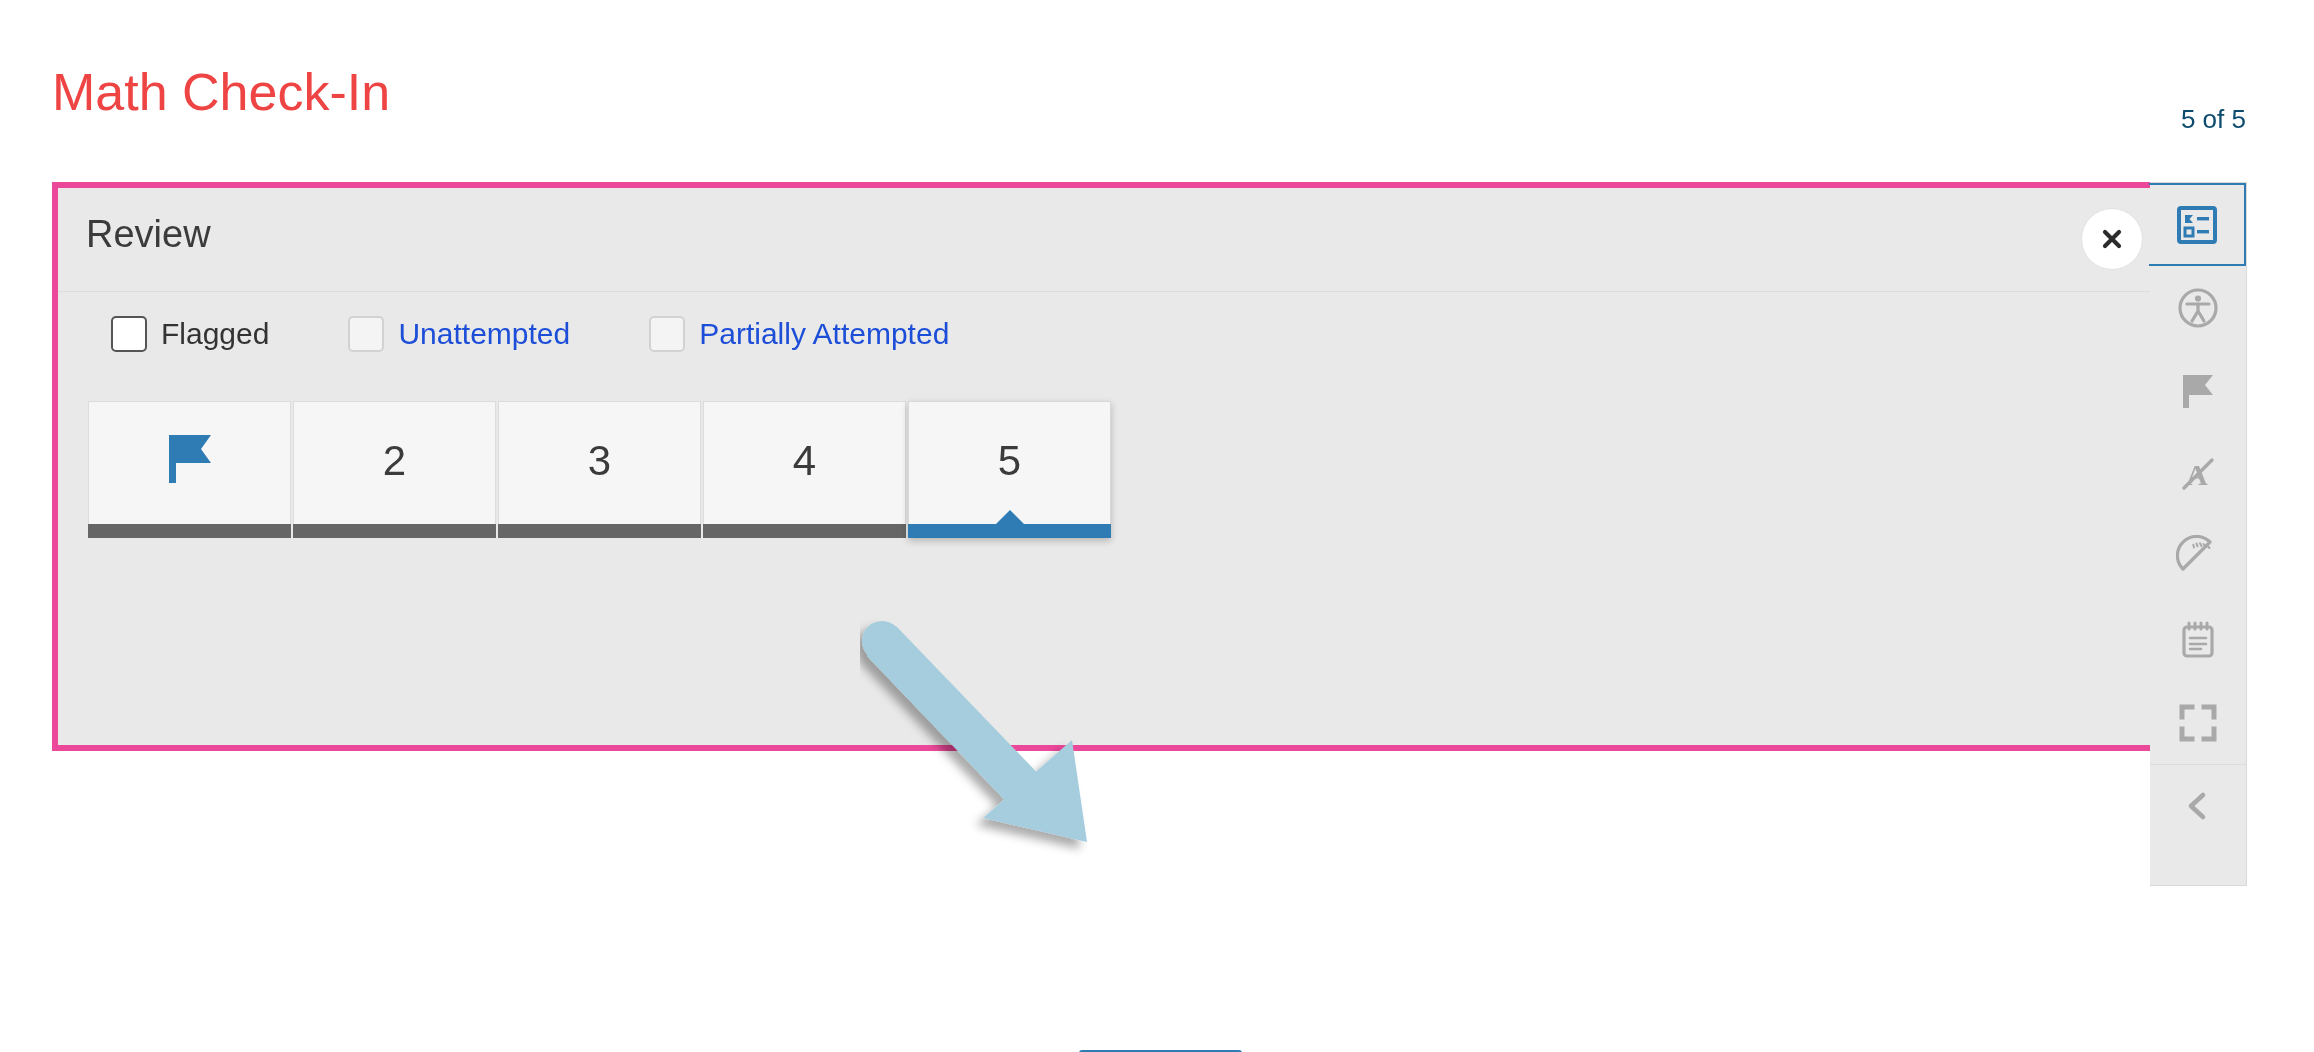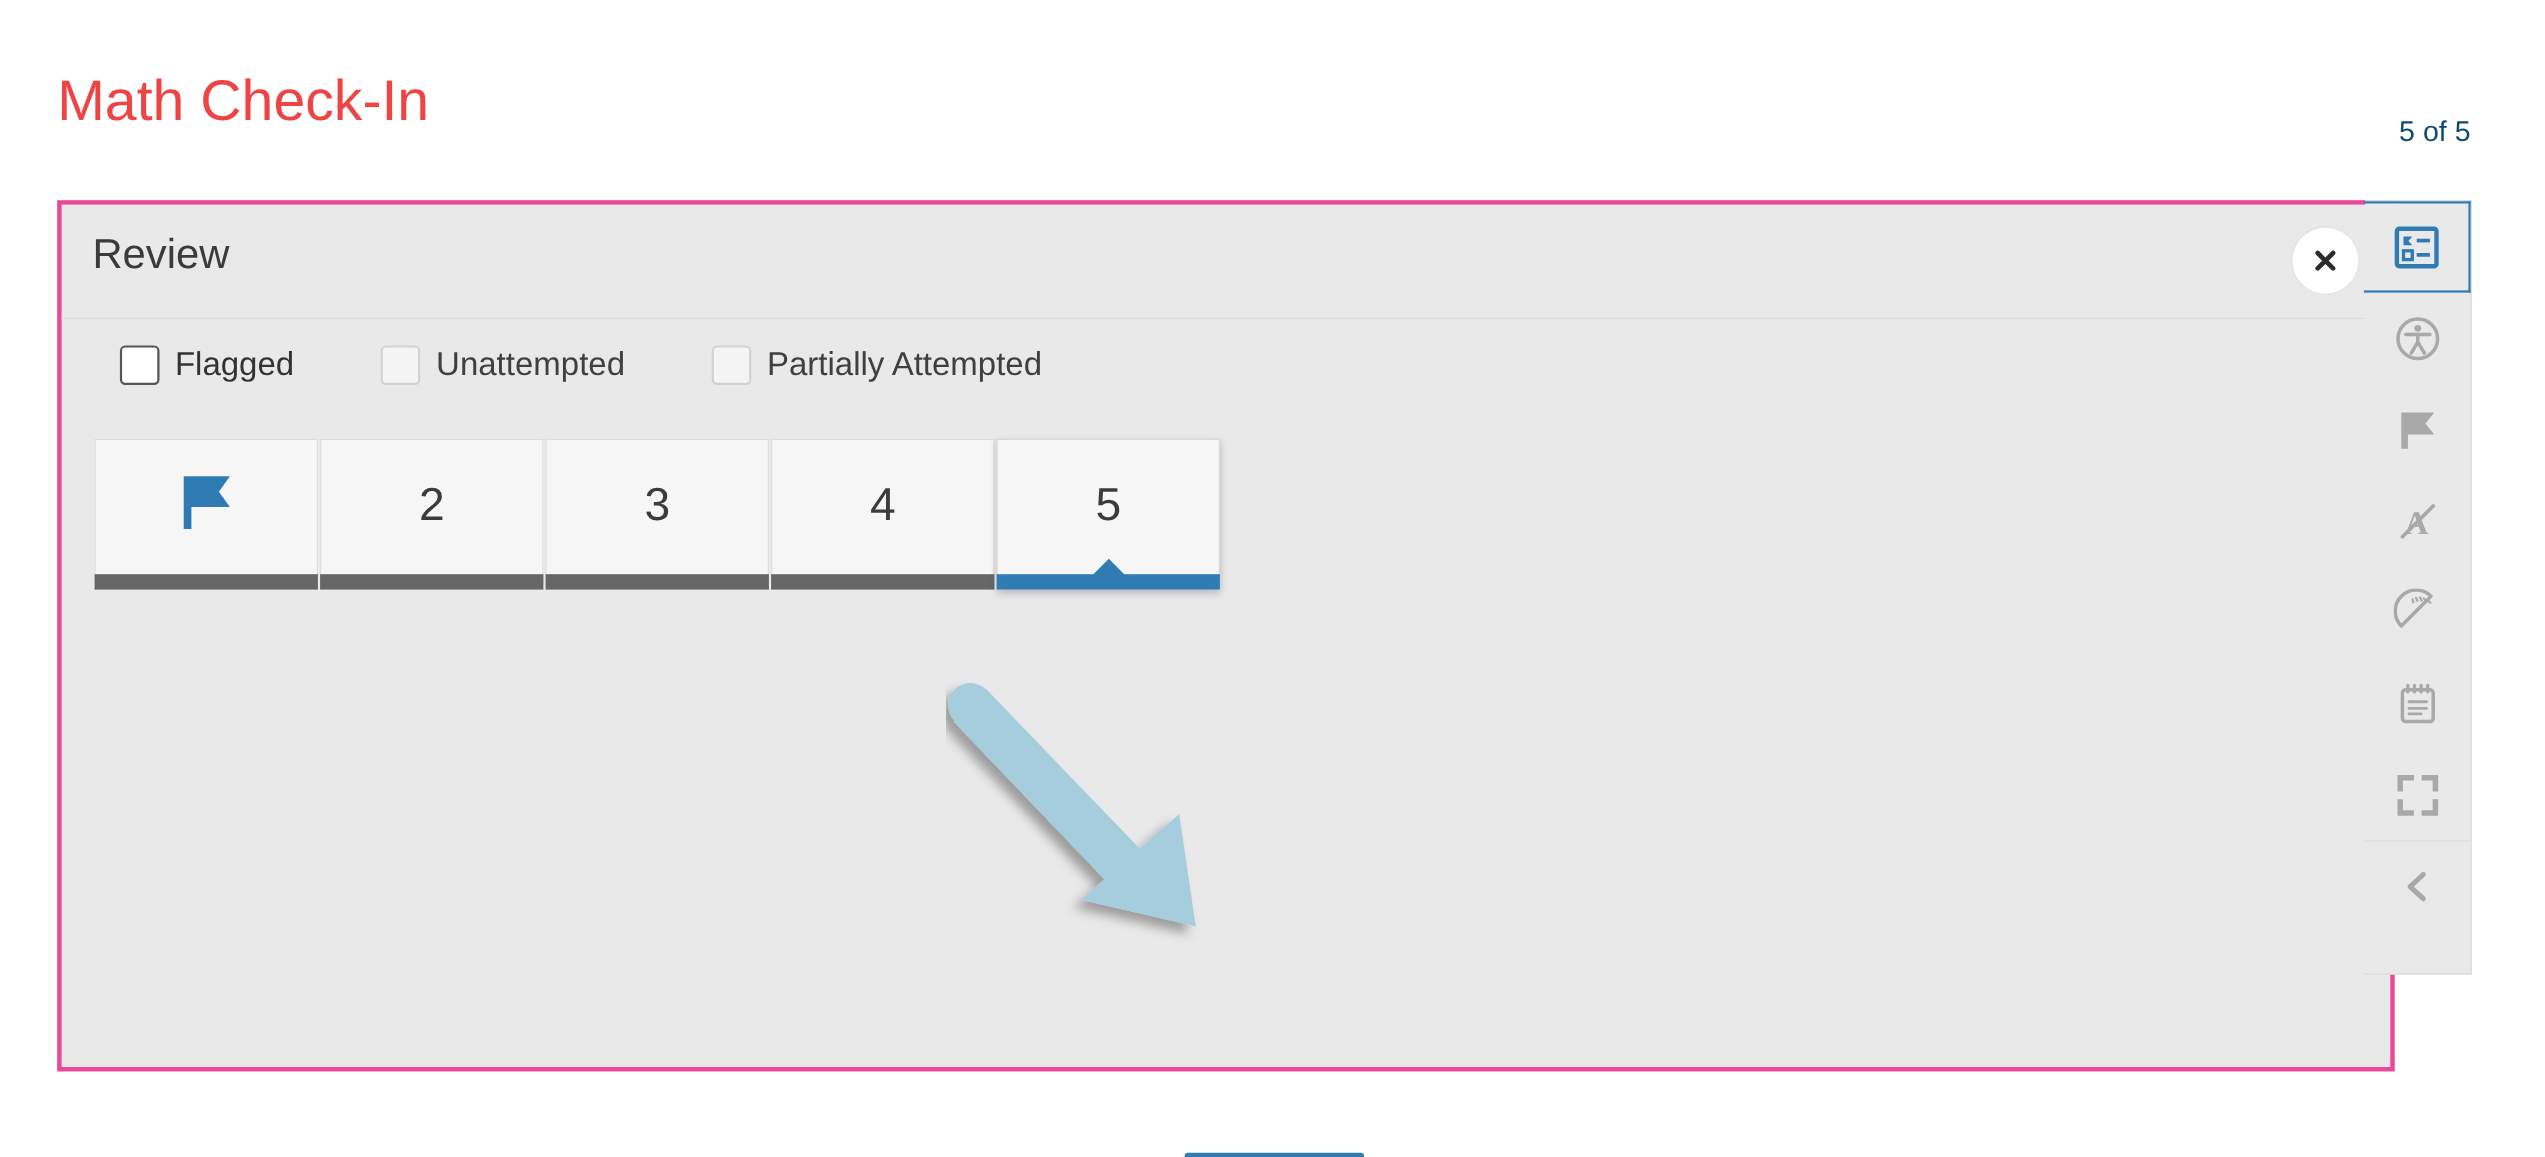--- a/index.html
+++ b/index.html
@@ -38,23 +38,23 @@
     color: #0c4a6e;
     white-space: nowrap;
   }
 
   
   .review-panel {
     position: absolute;
     left: 52px;
     top: 182px;
     width: 2125px;
-    height: 792px;
+    height: 569px;
     background: #e9e9e9;
-    border: 4px solid #ec4899;
+    border: 6px solid #ec4899;
     box-sizing: border-box;
   }
   .panel-header {
     position: relative;
     height: 104px;
     border-bottom: 1px solid #dcdcdc;
     box-sizing: border-box;
   }
   .panel-header-title {
     position: absolute;
@@ -111,21 +111,21 @@
   .filter.disabled .filter-box {
     border-color: #d2d2d2;
     background: #f4f4f4;
   }
   .filter-label {
     margin-left: 14px;
     font-size: 30px;
     color: #333333;
     white-space: nowrap;
   }
-  .filter.disabled .filter-label { color: #404040; }
+  .filter.disabled .filter-label { color: #1d4ed8; }
 
   
   .tile-row {
     position: absolute;
     left: 30px;
     top: 213px;
     display: flex;
     align-items: flex-start;
   }
   .tile {

